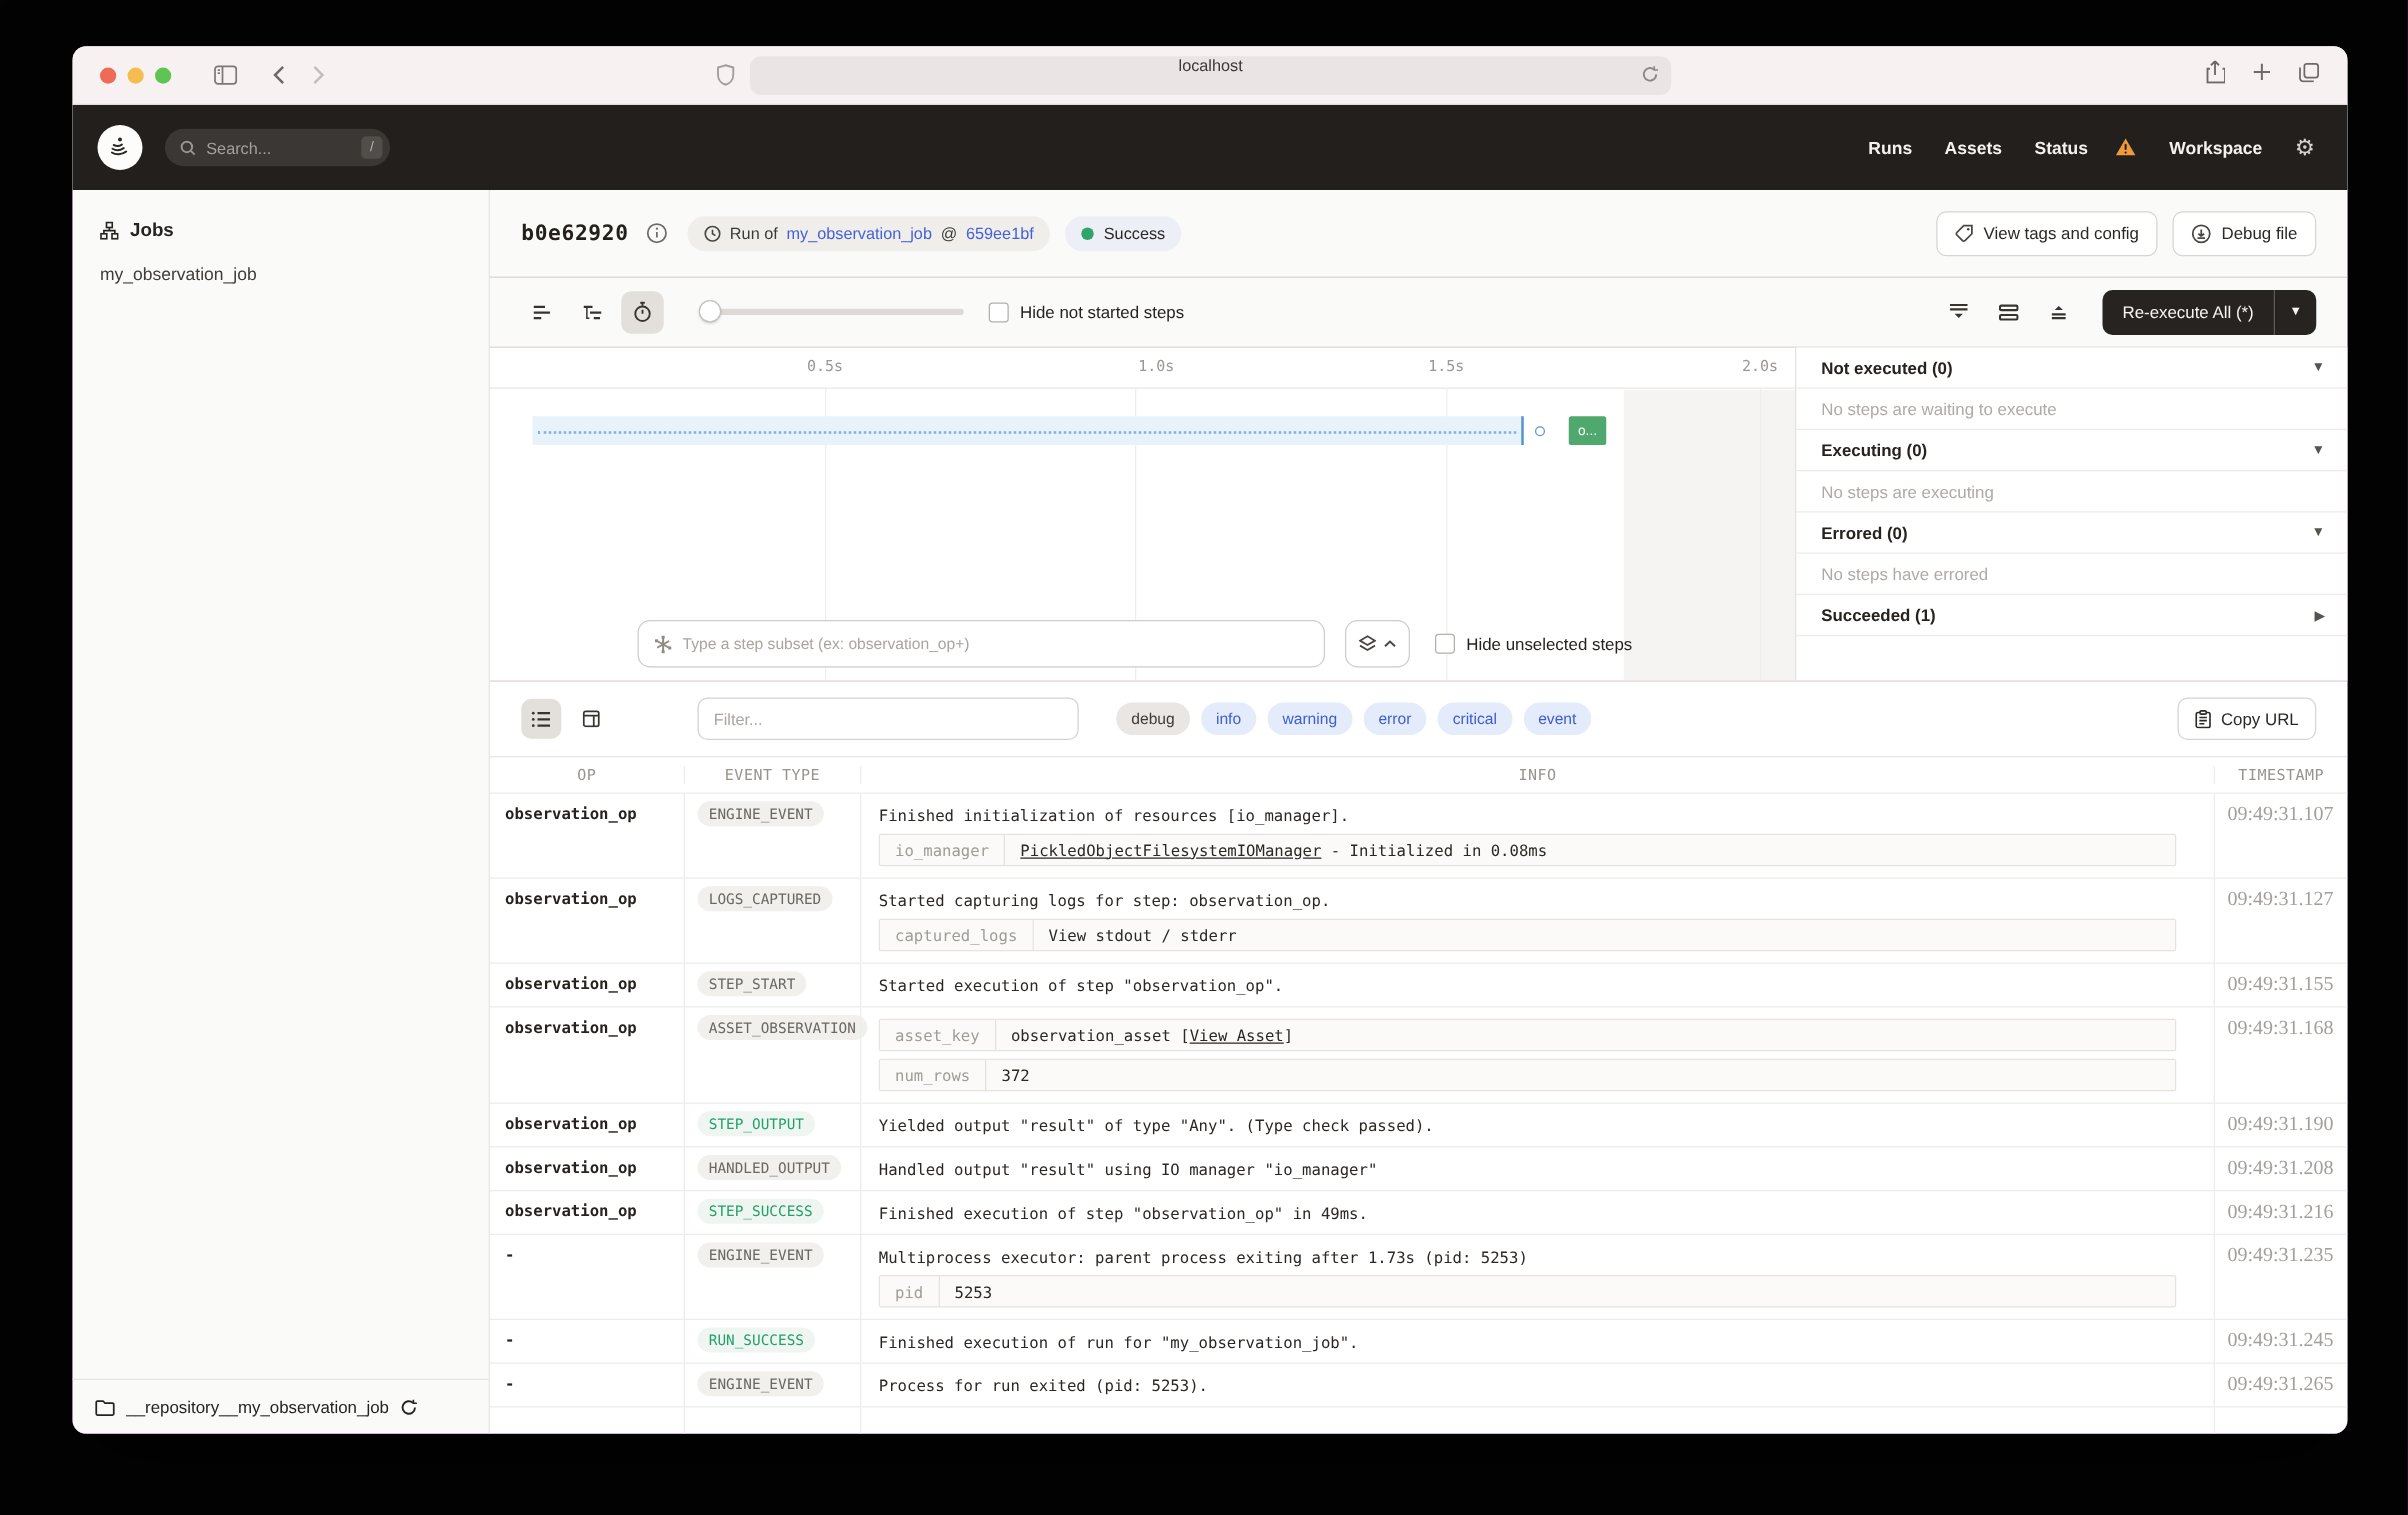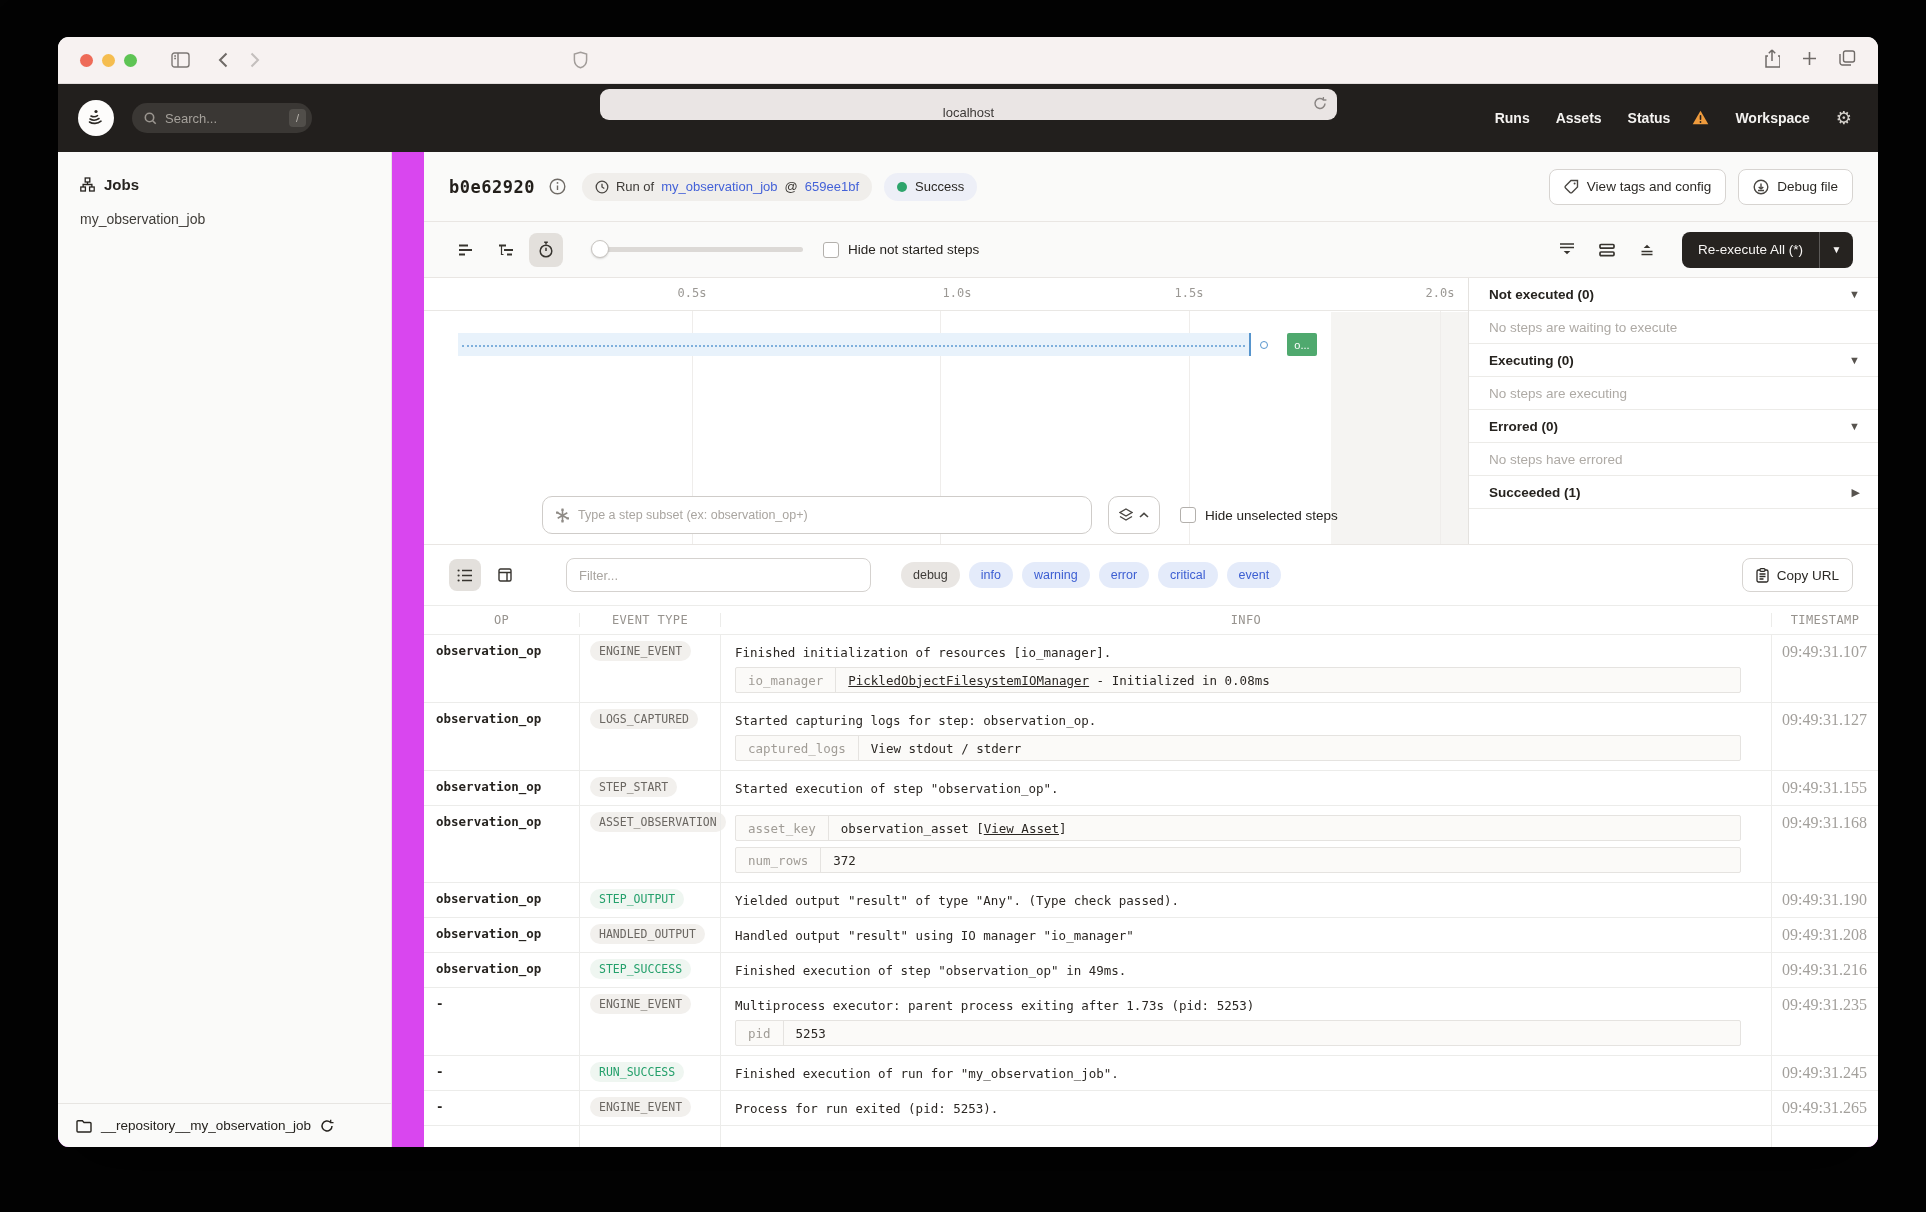--- a/index.html
+++ b/index.html
@@ -13,39 +13,39 @@
   .chrome { height:47px; background:#f7f2f1; display:flex; align-items:center; position:relative; border-bottom:1px solid #e2dddc; }
   .lights { display:flex; gap:9px; padding-left:22px; }
   .light { width:13px; height:13px; border-radius:50%; }
   .l-red{background:#ee6b58;} .l-yellow{background:#f5bd4f;} .l-green{background:#5ec454;}
   .chrome-ic { color:#7d7875; display:flex; align-items:center; justify-content:center; }
   .ic-sidebar{ margin-left:34px; }
   .ic-back{ margin-left:28px; color:#6f6a67; }
   .ic-fwd{ margin-left:22px; color:#c4bfbd; }
   .addrwrap { position:absolute; left:542px; width:737px; top:8px; height:31px; }
   .shield { position:absolute; left:-27px; top:6px; color:#a29d9a; }
-  .addr { width:100%; height:100%; background:#eae5e4; border-radius:9px; display:flex; align-items:flex-end; justify-content:center; position:relative;margin-top:44px; }
+  .addr { width:100%; height:100%; background:#eae5e4; border-radius:9px; display:flex; align-items:flex-start; justify-content:center; position:relative; }
   .addr-text { font-size:13px; color:#3c3836; }
   .addr-reload { position:absolute; right:10px; top:7px; color:#8a8583; }
   .chrome-right { position:absolute; right:22px; display:flex; gap:22px; color:#6f6a67; align-items:center; }
 
   
   .dnav { height:68px; background:#221f1d; display:flex; align-items:center; }
   .logo { width:36px; height:36px; border-radius:50%; background:#fdfcfb; margin-left:20px; display:flex; align-items:center; justify-content:center; }
   .searchpill { margin-left:18px; width:180px; height:30px; background:#3a3734; border-radius:15px; display:flex; align-items:center; padding:0 6px 0 12px; }
   .searchpill .mag { color:#9a958f; display:flex; }
   .searchpill .stext { color:#a5a19b; font-size:13px; margin-left:8px; flex:1; }
   .skey { width:17px; height:18px; background:#514e4a; color:#b7b3ad; border-radius:4px; font-size:11px; display:flex; align-items:center; justify-content:center; }
   .navlinks { margin-left:auto; display:flex; align-items:center; gap:26px; padding-right:26px; }
   .navlink { color:#f4f2f0; font-size:14px; font-weight:600; }
   .statuswrap { display:flex; gap:22px; }
   .gear { color:#d4d0cb; font-size:18px; line-height:1; }
 
   
-  .main { display:flex; height:995px; background:#d946ef;gap:32px; }
+  .main { display:flex; height:995px; background:#701a75; }
   .sidebar { width:334px; border-right:1px solid #e7e5e2; display:flex; flex-direction:column; background:#fafaf9; }
   .sb-jobs { display:flex; align-items:center; gap:9px; padding:24px 0 0 22px; }
   .sb-jobs-label { font-size:15px; font-weight:700; color:#26231f; }
   .sb-job { padding:18px 0 0 22px; font-size:14px; color:#3f3c38; }
   .sb-bottom { margin-top:auto; border-top:1px solid #e7e5e2; height:44px; display:flex; align-items:center; gap:9px; padding-left:18px; }
   .sb-repo { font-size:13.5px; color:#26231f; }
 
   .content { flex:1; display:flex; flex-direction:column; min-width:0; }
 
   
@@ -99,21 +99,21 @@
   .prow { height:33px; display:flex; align-items:center; justify-content:space-between; padding:0 18px 0 20px; border-bottom:1px solid #ecebe8; }
   .ptitle { font-size:13.5px; font-weight:700; color:#26231f; }
   .pempty { font-size:13.5px; color:#aeaaa5; }
   .pcaret { color:#57534e; font-size:11px; }
 
   
   .logfilter { height:60px; display:flex; align-items:center; padding:0 25px; background:#fff; }
   .lfbtn { width:32px; height:32px; border-radius:8px; display:flex; align-items:center; justify-content:center; color:#37342f; }
   .lfbtn.active { background:#e3e0dc; }
   .lfbtn + .lfbtn { margin-left:8px; }
-  .filterinput { margin-left:45px; width:305px; height:34px; border:1px solid #d5d2cf; border-radius:8px; background:#fff; padding:11px 12px; font-size:13px; color:#3c3936; outline:none; font-family:"Liberation Sans",sans-serif; }
+  .filterinput { margin-left:69px; width:305px; height:34px; border:1px solid #d5d2cf; border-radius:8px; background:#fff; padding:11px 12px; font-size:13px; color:#3c3936; outline:none; font-family:"Liberation Sans",sans-serif; }
   .filterinput::placeholder { color:#a9a5a0; }
   .levels { display:flex; gap:9px; margin-left:30px; }
   .chip { height:26px; border-radius:13px; padding:0 12px; display:flex; align-items:center; font-size:12.5px; }
   .chip.gray { background:#e9e6e3; color:#3e3b38; }
   .chip.blue { background:#e4ebfa; color:#3c5ed2; }
   .copyurl { margin-left:auto; height:34px; border:1px solid #d7d4d1; border-radius:8px; background:#fff; display:flex; align-items:center; gap:8px; padding:0 13px; font-size:13.5px; color:#2b2925; }
 
   
   .ltable { flex:1; display:flex; flex-direction:column; background:#fff; min-height:0; }
   .lhead { height:30px; display:flex; border-top:1px solid #ececea; border-bottom:1px solid #ececea; align-items:center;text-align:center; }

